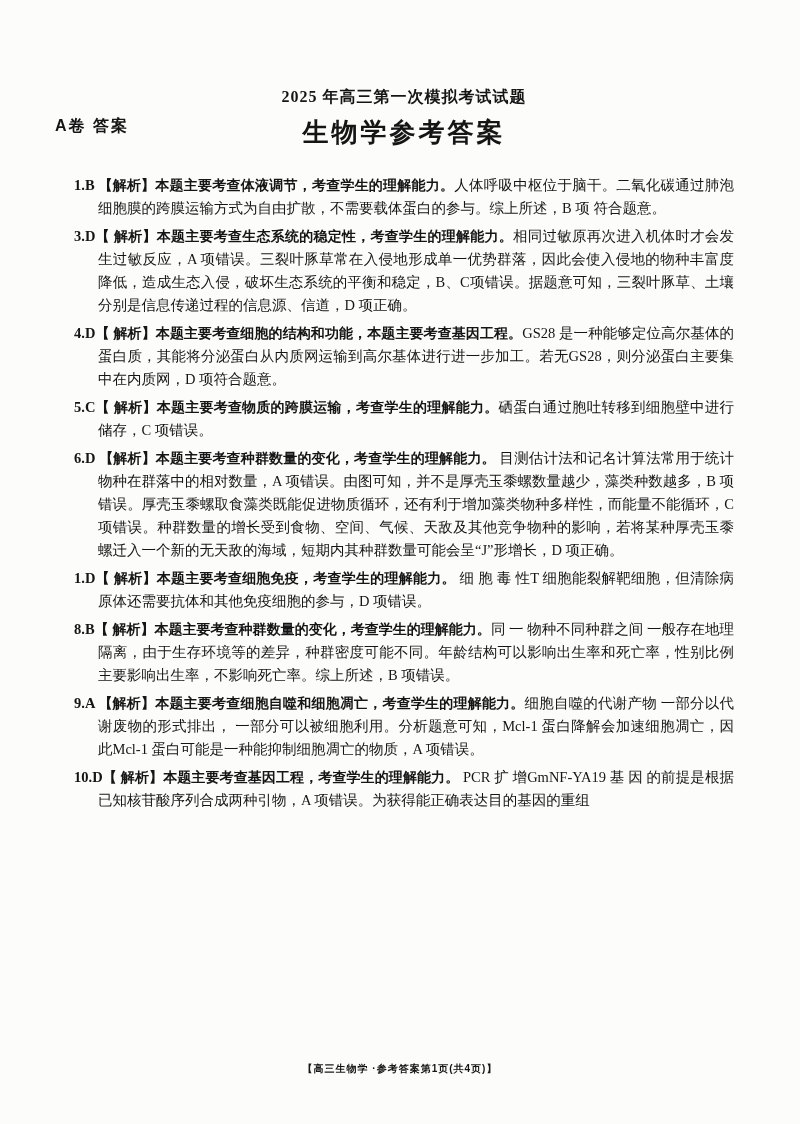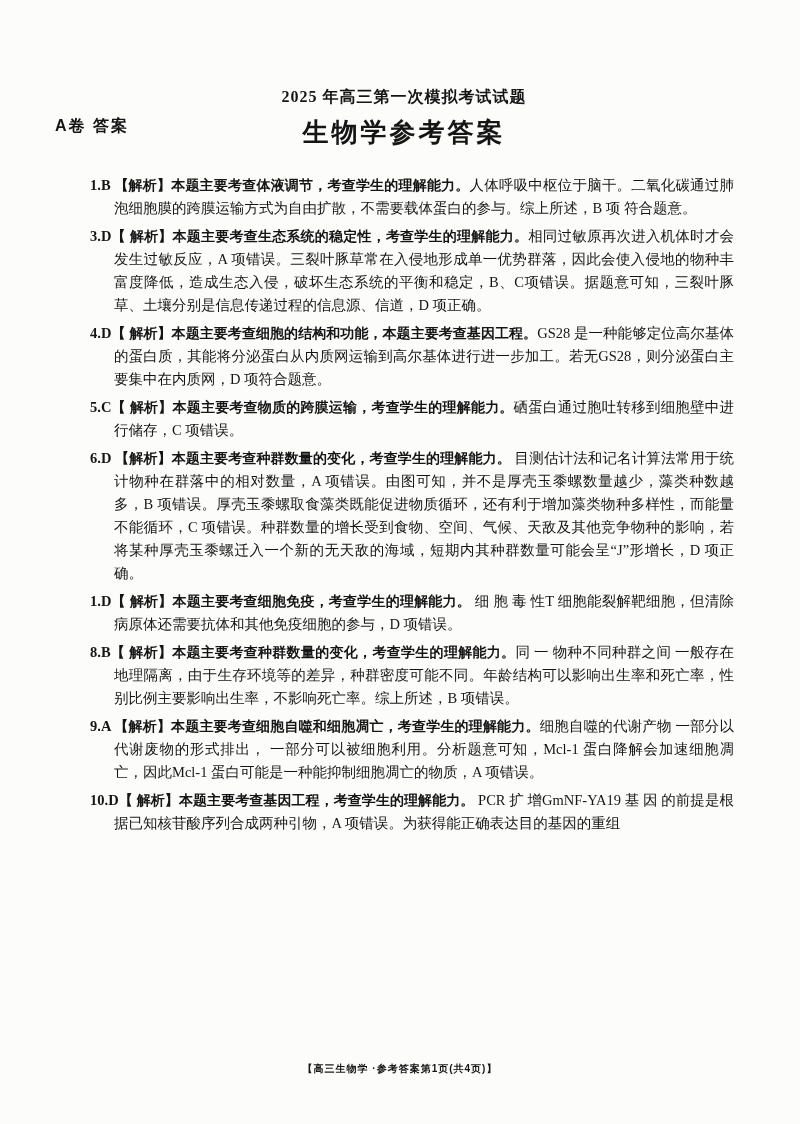--- a/index.html
+++ b/index.html
@@ -12,21 +12,21 @@
   .page{box-sizing:border-box;width:800px;height:1124px;padding:84px 66px 0 74px;position:relative;}
   .header{text-align:center;margin-bottom:22px;}
   .title1{font-size:16px;font-weight:bold;letter-spacing:1px;line-height:26px;}
   .title2{font-size:26px;font-weight:bold;letter-spacing:3px;line-height:38px;margin-top:4px;}
   .side-label{
     position:absolute;left:55px;top:116px;
     font-size:16px;font-weight:bold;letter-spacing:2px;
     font-family:"Liberation Sans","DejaVu Sans",sans-serif;
   }
   .items{font-size:14.5px;line-height:23px;text-align:justify;}
-  .item{margin:0 0 5px 16px;padding-left:24px;text-indent:-24px;}
+  .item{margin:0 0 5px 0;padding-left:24px;text-indent:-24px;}
   .num{font-weight:bold;}
   .hei{
     font-weight:bold;font-size:14px;
     font-family:"Liberation Sans","DejaVu Sans",sans-serif;
   }
   .footer{
     position:absolute;left:0;right:0;bottom:48px;
     text-align:center;font-size:10px;font-weight:bold;letter-spacing:1px;
     font-family:"Liberation Sans","DejaVu Sans",sans-serif;
   }

